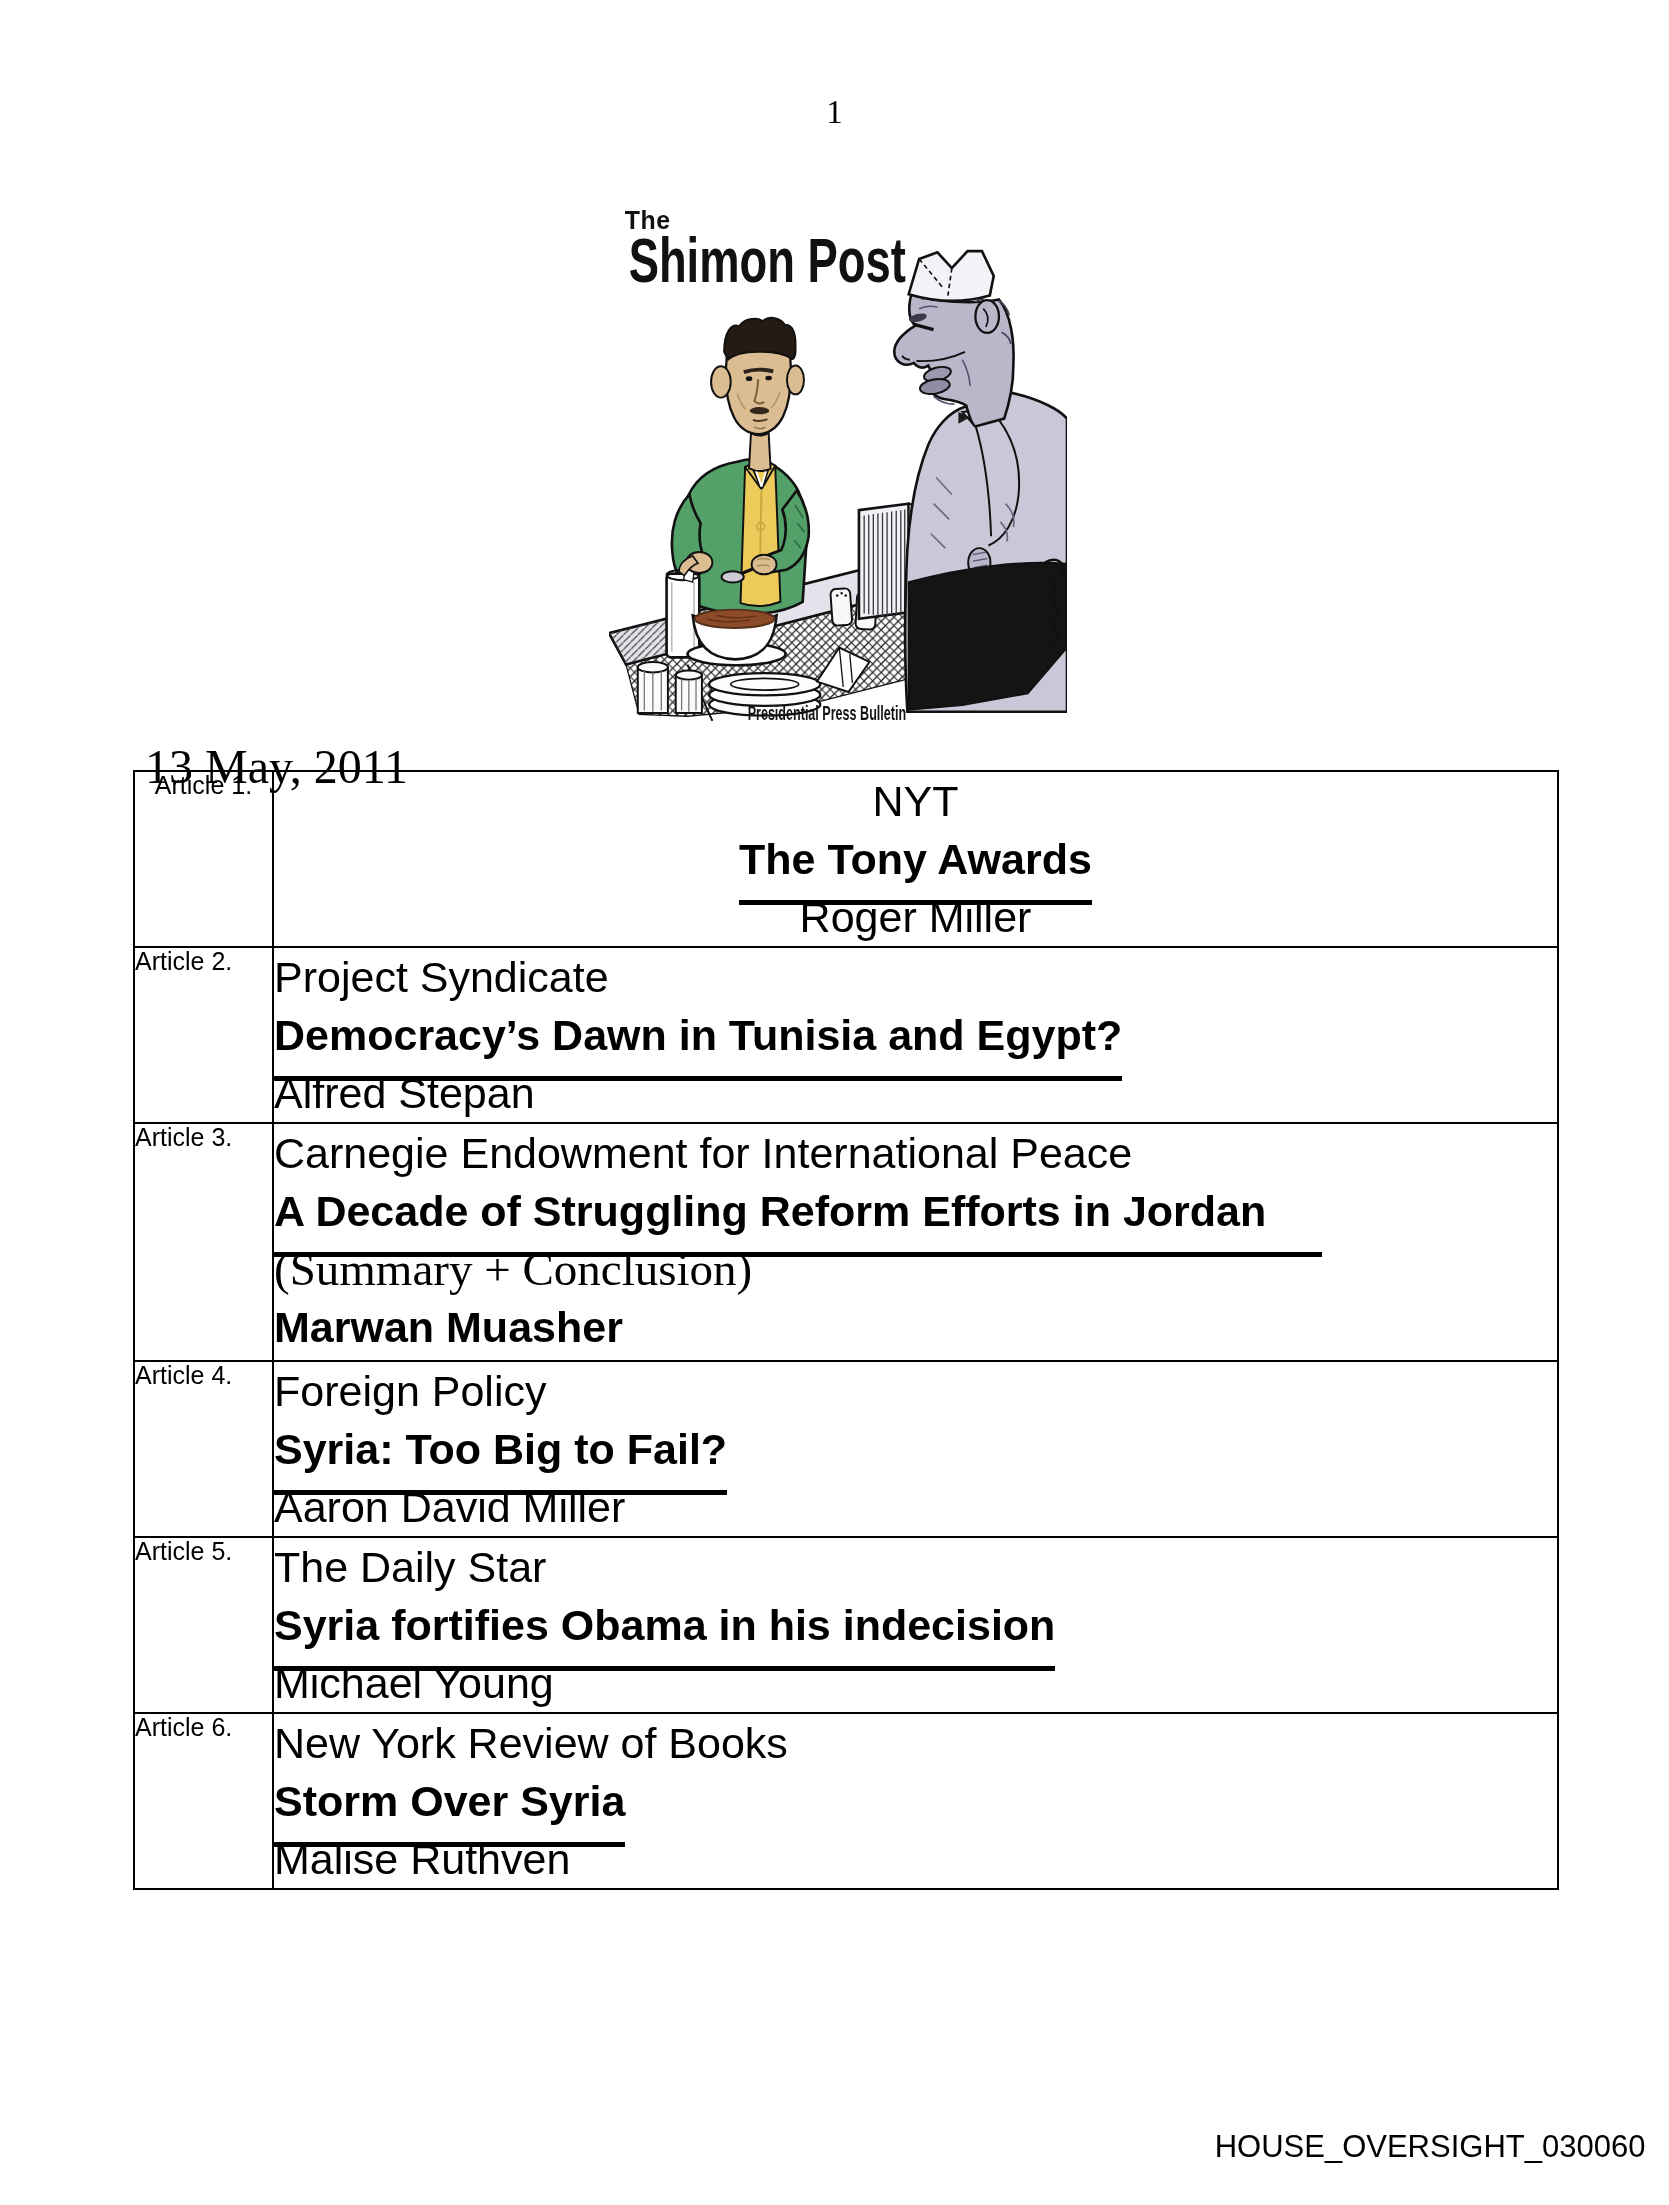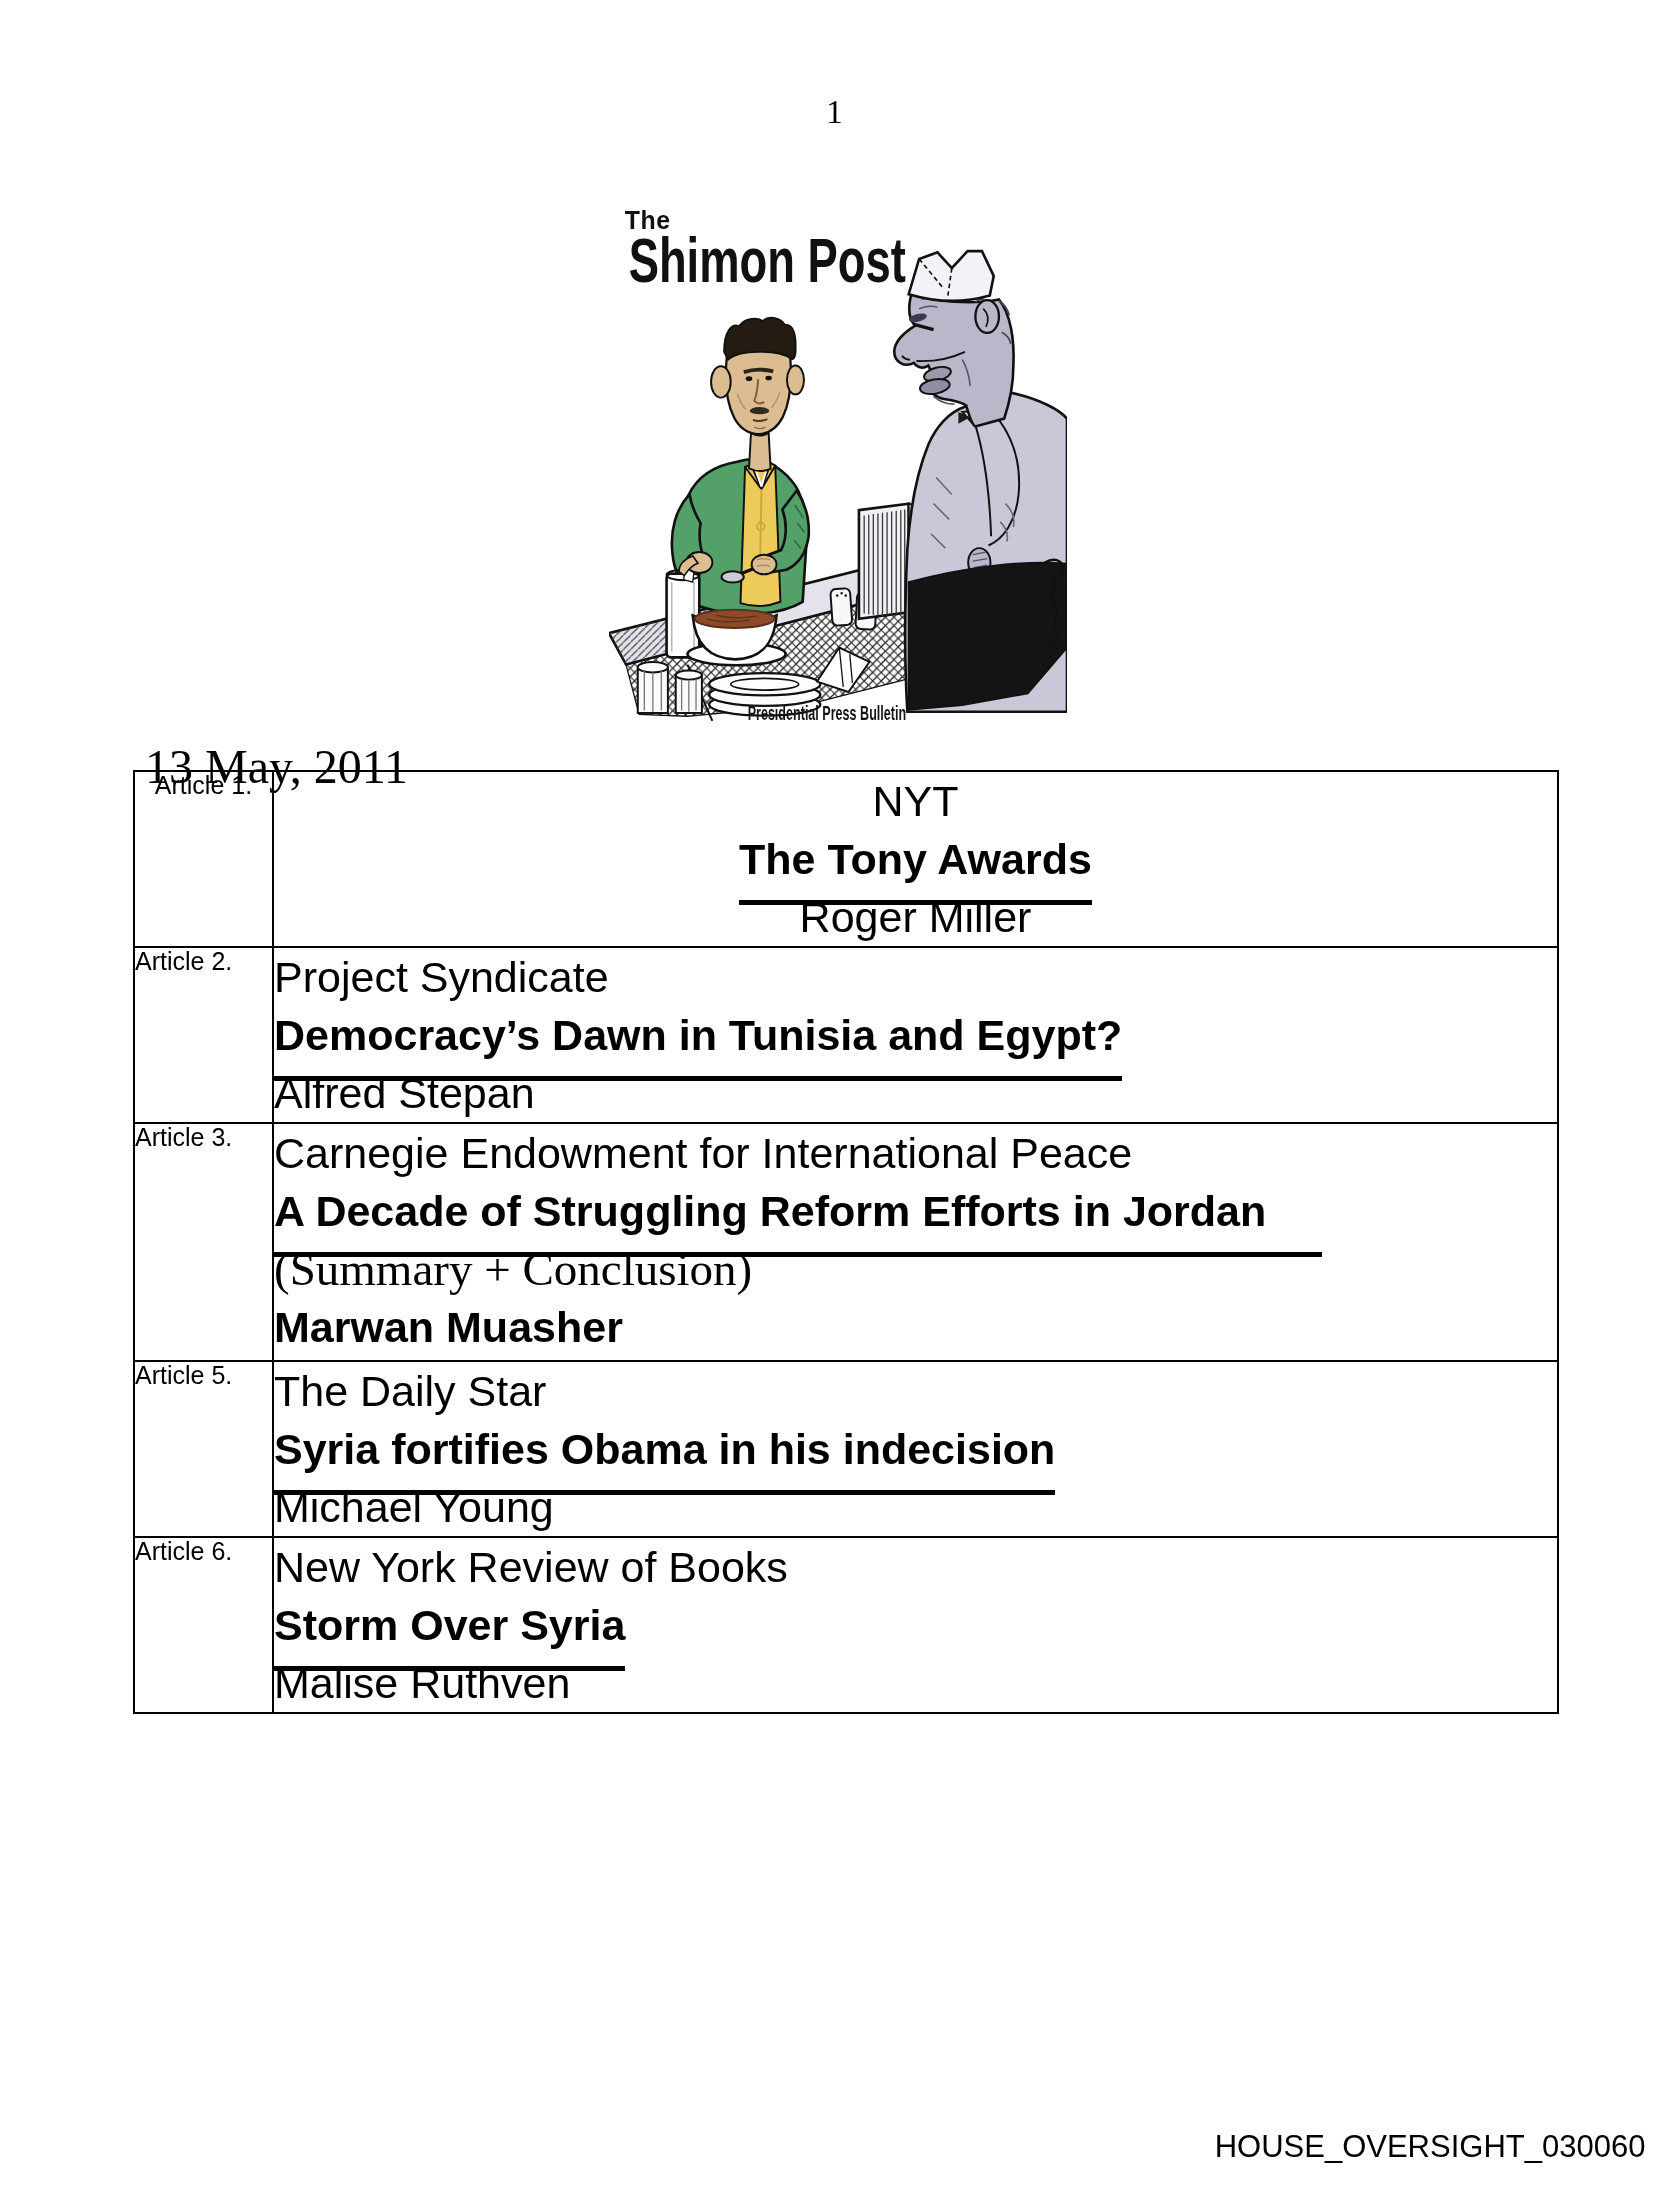--- a/index.html
+++ b/index.html
@@ -254,20 +254,29 @@
     </tr>
         <tr class="r3">
       <td class="lbl">Article 3.</td>
       <td class="cnt">
         <div class="src">Carnegie Endowment for International Peace</div>
         <div class="ttl"><span class="u pad">A Decade of Struggling Reform Efforts in Jordan</span></div>
         <div class="extra">(Summary + Conclusion)</div>
         <div class="auth bold">Marwan Muasher</div>
       </td>
     </tr>
+        <tr class="r4">
+      <td class="lbl">Article 4.</td>
+      <td class="cnt">
+        <div class="src">Foreign Policy</div>
+        <div class="ttl"><span class="u">Syria: Too Big to Fail?</span></div>
+
+        <div class="auth">Aaron David Miller</div>
+      </td>
+    </tr>
         <tr class="r5">
       <td class="lbl">Article 5.</td>
       <td class="cnt">
         <div class="src">The Daily Star</div>
         <div class="ttl"><span class="u">Syria fortifies Obama in his indecision</span></div>
 
         <div class="auth">Michael Young</div>
       </td>
     </tr>
         <tr class="r6">

